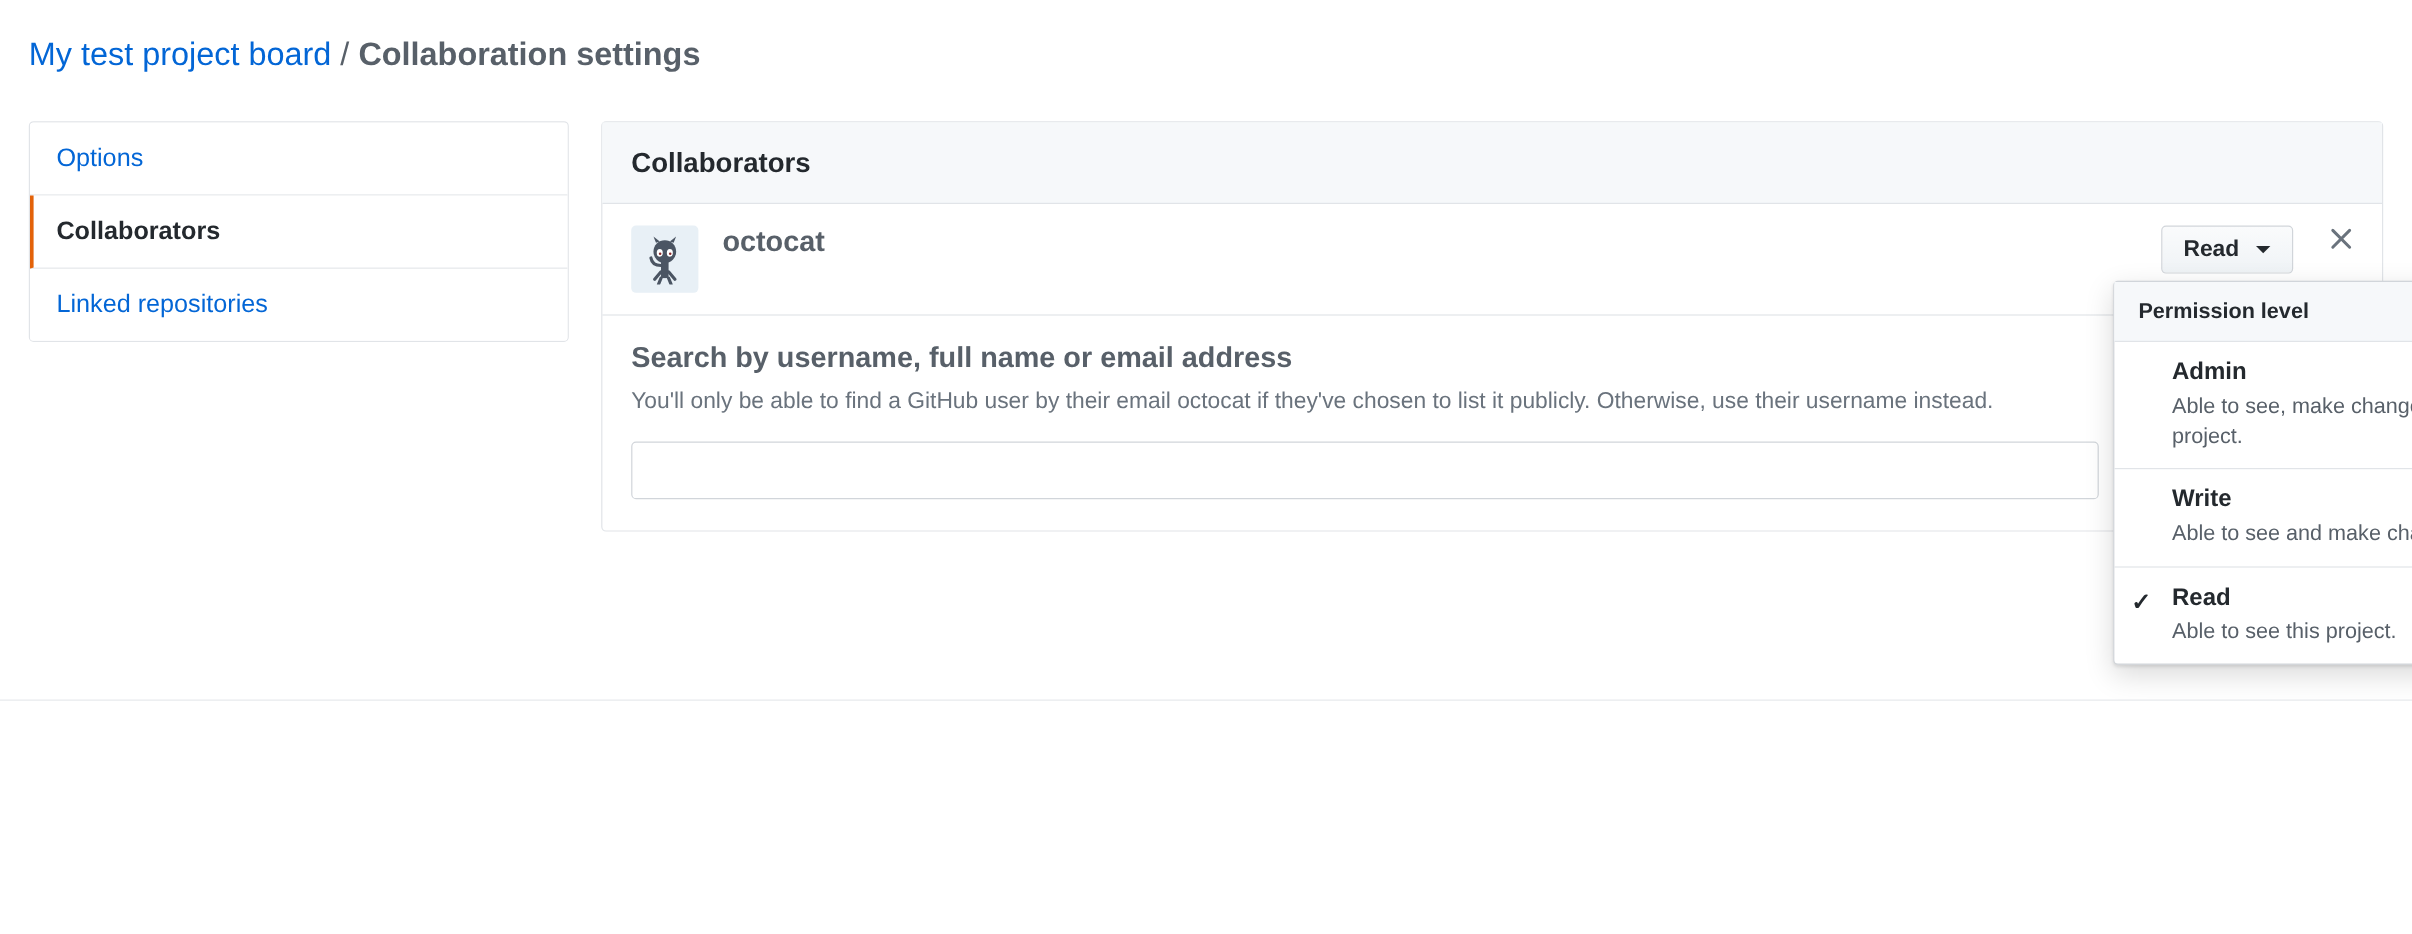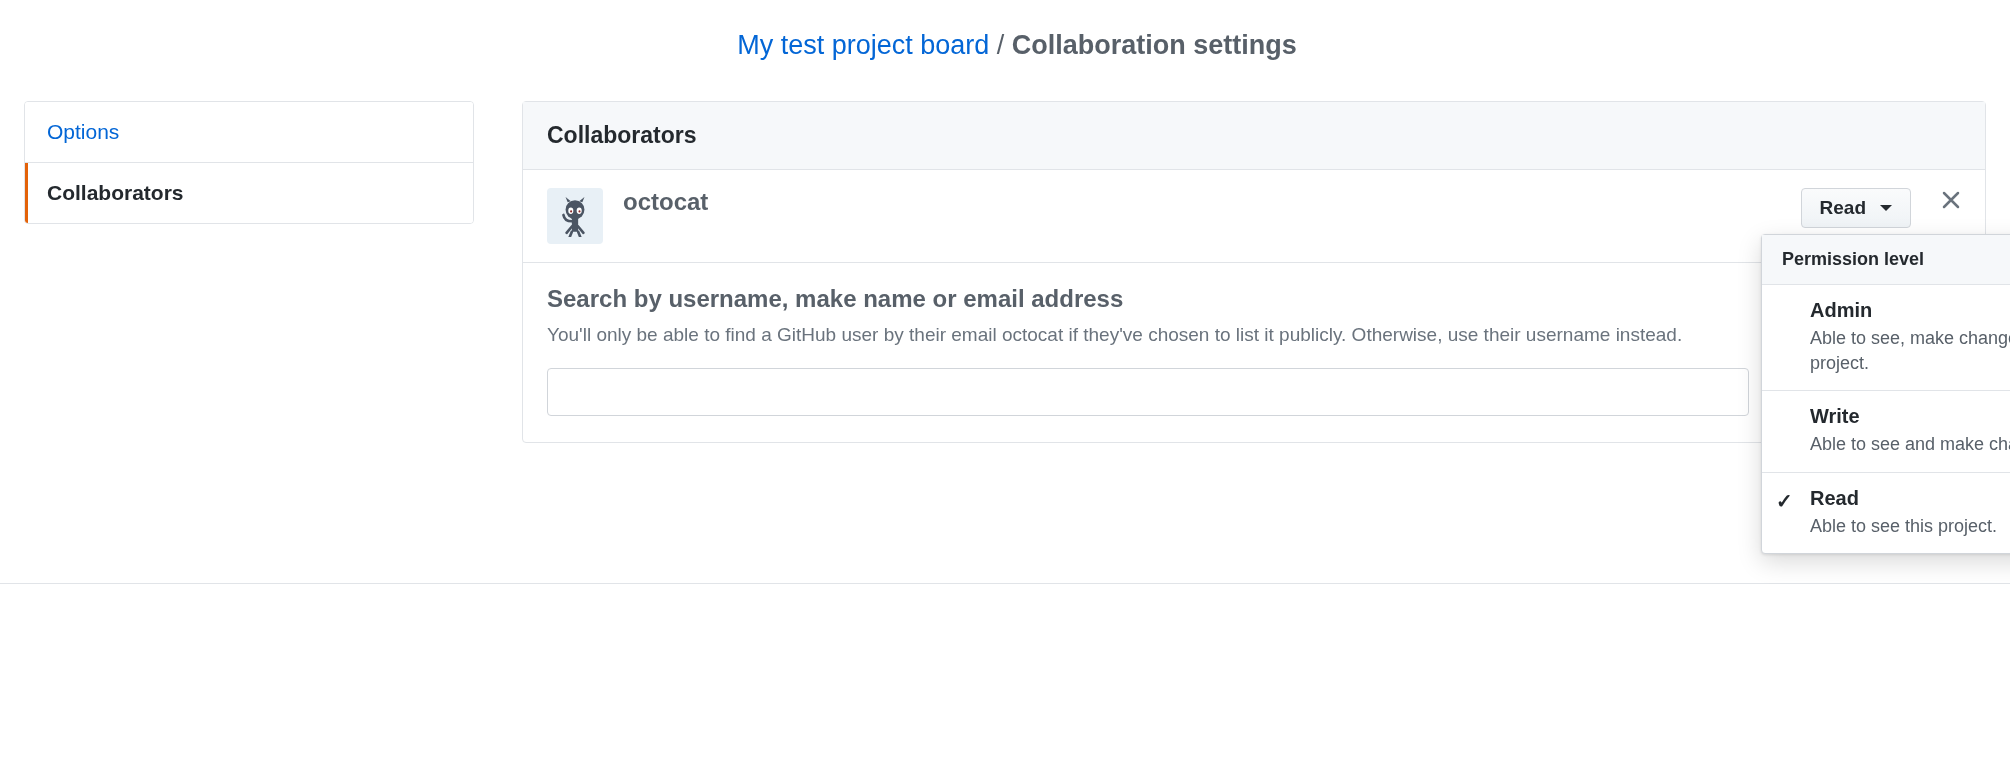--- a/index.html
+++ b/index.html
@@ -8,37 +8,36 @@
     background: #fff;
     color: #24292e;
     width: 2010px;
     padding: 20px 0 0 0;
   }
   .breadcrumb {
     font-size: 27px;
     font-weight: 400;
     padding: 10px 0 20px 24px;
     color: #586069;
-    text-align: center;
   }
   .breadcrumb a {
     color: #0366d6;
     text-decoration: none;
   }
   .breadcrumb .sep {
     color: #586069;
     font-weight: 400;
   }
   .breadcrumb .current {
     color: #586069;
     font-weight: 600;
   }
   .container {
     display: flex;
-    gap: 48px;
+    gap: 27px;
     padding: 20px 0 0 24px;
   }
   .sidebar {
     width: 450px;
     border: 1px solid #e1e4e8;
     border-radius: 4px;
     overflow: hidden;
     align-self: flex-start;
   }
   .sidebar-item {
@@ -226,20 +225,23 @@
 </div>
 
 <div class="container">
 
   <nav class="sidebar">
     <div class="sidebar-item">
       <span>Options</span>
     </div>
     <div class="sidebar-item active">
       <span>Collaborators</span>
+    </div>
+    <div class="sidebar-item">
+      <span>Linked repositories</span>
     </div>
   </nav>
 
   <div class="main">
     <div class="panel">
       <div class="panel-header">Collaborators</div>
 
       <div class="collab-row">
         <div class="avatar">
           <svg viewBox="0 0 40 40">
@@ -285,21 +287,21 @@
         </div>
 
         <span class="remove-x">
           <svg width="20" height="20" viewBox="0 0 20 20">
             <path d="M3 3 L17 17 M17 3 L3 17" stroke="#6a737d" stroke-width="2.5" stroke-linecap="round"></path>
           </svg>
         </span>
       </div>
 
       <div class="search-section">
-        <div class="search-title">Search by username, make name or email address</div>
+        <div class="search-title">Search by username, full name or email address</div>
         <div class="search-desc">You'll only be able to find a GitHub user by their email octocat if they've chosen to list it publicly. Otherwise, use their username instead.</div>
         <div class="search-row">
           <input class="search-input" type="text" value="" style="">
           <button class="add-btn">Add collaborator</button>
         </div>
       </div>
 
     </div>
   </div>
 </div>

